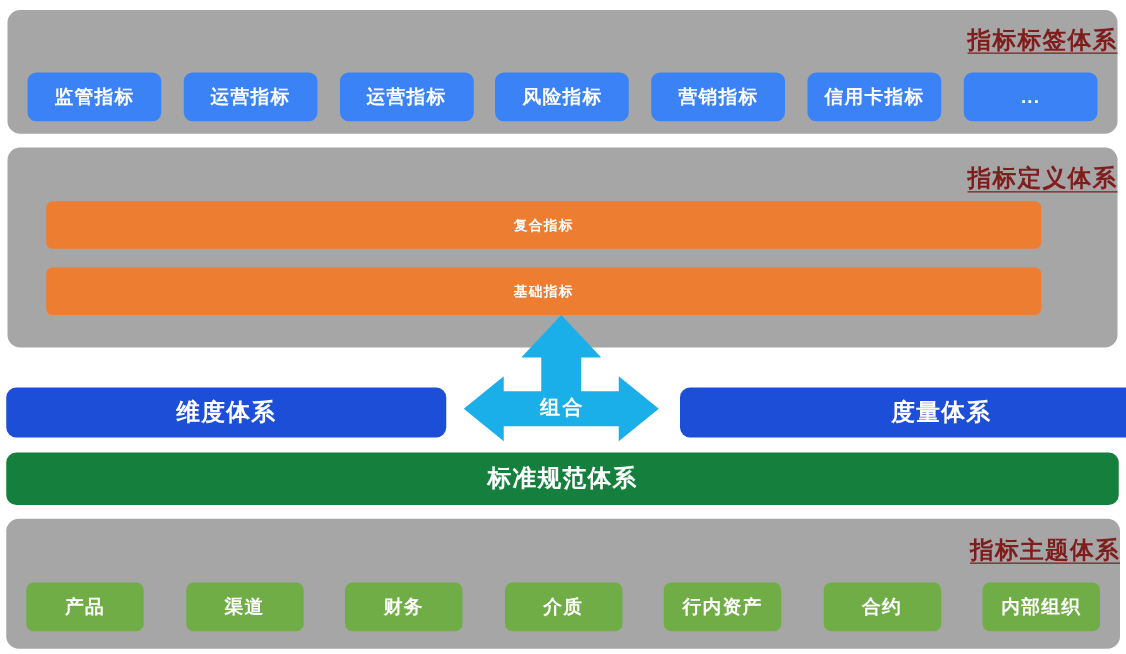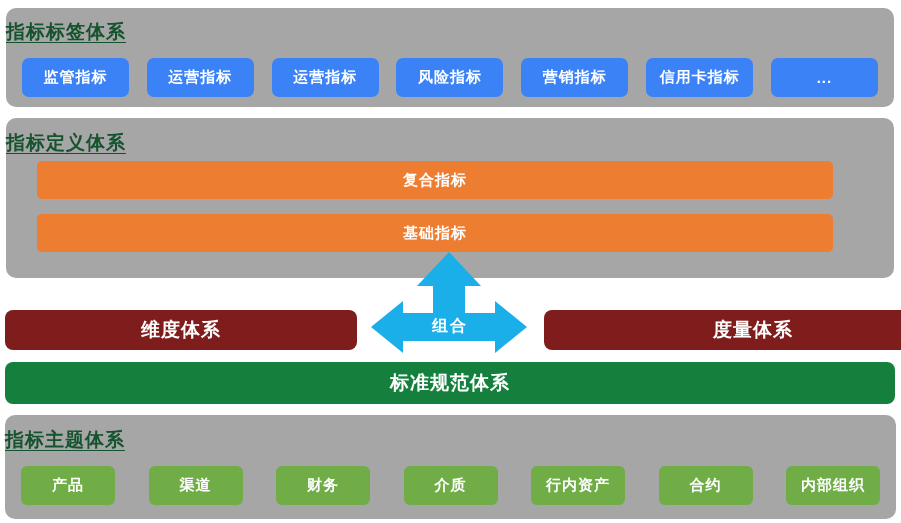--- a/index.html
+++ b/index.html
@@ -15,22 +15,22 @@
     overflow:hidden;
   }
   .band {
     position:absolute;
     background:#a6a6a6;
     border-radius:10px;
   }
   .band-title {
     position:absolute;
     left:0; right:0;
-    text-align:left;
-    color:#14532d;
+    text-align:right;
+    color:#7f1d1d;
     font-weight:bold;
     font-size:19px;
     text-decoration:underline;
     text-underline-offset:4px;
     letter-spacing:1px;
   }
   .plain-label {
     color:#ffffff;
     font-weight:bold;
     font-size:19px;
@@ -61,28 +61,28 @@
     left:31px;
     width:796px;
     height:38px;
     background:#ed7d31;
     border-radius:5px;
     display:flex;
     align-items:center;
     justify-content:center;
     color:#ffffff;
     font-weight:bold;
-    font-size:15px;
+    font-size:11px;
     letter-spacing:1px;
   }
   .side-box {
     position:absolute;
     top:310px;
     height:40px;
-    background:#7f1d1d;
+    background:#1d4ed8;
     border-radius:8px;
     display:flex;
     align-items:center;
     justify-content:center;
   }
   .wide-strip {
     position:absolute;
     left:5px;
     top:362px;
     width:890px;

